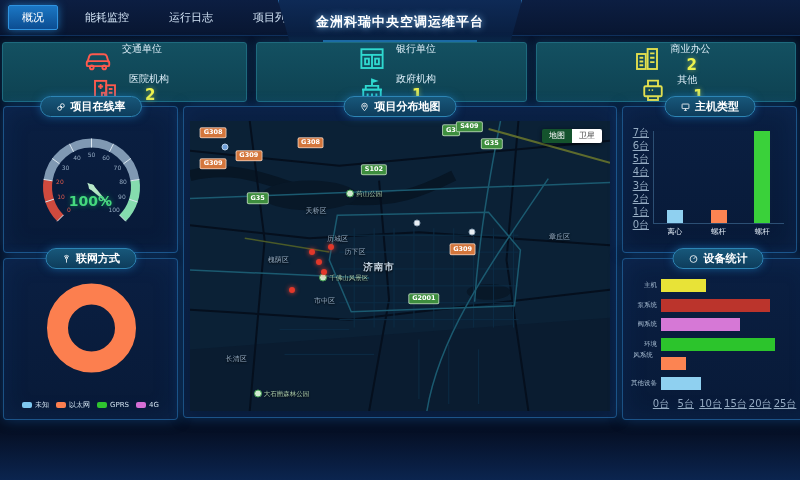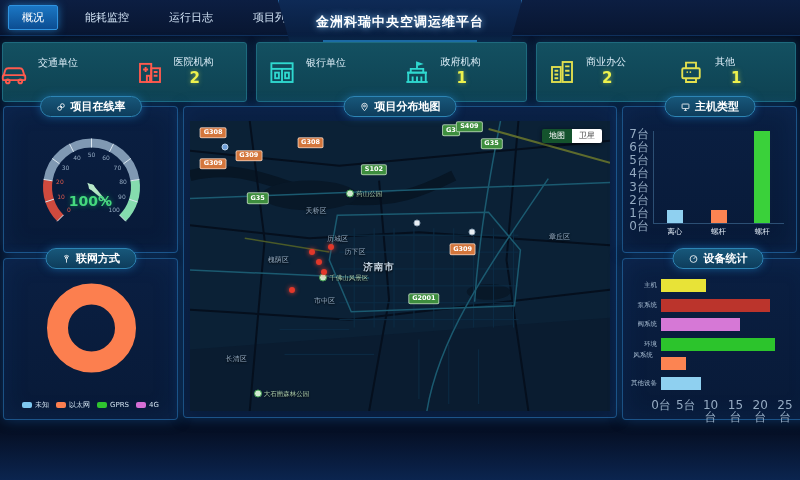--- a/index.html
+++ b/index.html
@@ -29,21 +29,21 @@
     clip-path:polygon(0 0,100% 0,95% 100%,5% 100%);}
   .title-wrap::after{content:'';position:absolute;bottom:1px;left:18%;right:18%;height:2px;
     background:#1d6aa6;}
   .page-title{font-size:13px;font-weight:bold;color:#fff;letter-spacing:1px;
     text-shadow:0 0 7px rgba(130,200,255,.9);}
 
   
   .stat-card{position:absolute;top:42px;height:60px;display:flex;align-items:center;
     background:linear-gradient(180deg,#135061,#0e4252);
     border:1px solid #1e6a7e;border-radius:3px;
-    box-shadow:0 0 10px rgba(20,120,160,.3);}
+    box-shadow:0 0 10px rgba(20,120,160,.3);flex-direction:column;}
   #card-0{left:2px;width:245px;} #card-1{left:256px;width:271px;} #card-2{left:536px;width:260px;}
   .stat-item{flex:1;display:flex;align-items:center;gap:9px;padding-left:10px;min-width:0;}
   #card-0 .stat-item:first-child .stat-icon{margin-left:-14px;}
   .stat-icon{width:30px;height:30px;flex:0 0 auto;}
   .stat-icon svg{width:30px;height:30px;stroke:currentColor;fill:none;stroke-width:1.5;}
   .stat-text{display:flex;flex-direction:column;line-height:1.25;}
   .stat-label{font-size:10px;color:#ddeef8;}
   .stat-value{font-size:15px;font-weight:bold;color:#edf24d;margin-left:16px;min-height:17px;
     text-shadow:0 0 5px rgba(240,245,80,.5);}
 
@@ -73,21 +73,21 @@
 
   
   .donut-legend{position:absolute;left:0;right:0;bottom:9px;display:flex;
     justify-content:center;gap:7px;}
   .legend-item{display:flex;align-items:center;gap:3px;font-size:7px;color:#cfe0ee;cursor:pointer;}
   .legend-swatch{width:10px;height:6px;border-radius:2px;}
 
   
   .chart-area{position:absolute;left:6px;top:16px;right:6px;bottom:6px;}
   .axis-line{position:absolute;background:#2c4f74;}
-  .ytick,.xtick{position:absolute;font-size:12px;color:#95abc2;line-height:1;}
+  .ytick,.xtick{position:absolute;font-size:10px;color:#95abc2;line-height:1;text-decoration:underline;}
   .bar{position:absolute;cursor:pointer;}
   .bar-xlabel{position:absolute;font-size:7.5px;color:#e2ecf6;text-align:center;line-height:1;}
   .hbar-label{position:absolute;font-size:6.5px;color:#a8bdd2;text-align:right;overflow:hidden;
     white-space:nowrap;direction:rtl;line-height:13px;}
   .hbar{position:absolute;height:13px;cursor:pointer;}
 
   
   .map-canvas{position:absolute;left:6px;top:14px;right:6px;bottom:6px;background:#0b2136;
     overflow:hidden;cursor:grab;}
   .map-canvas svg.mapbg{position:absolute;inset:0;width:100%;height:100%;}

